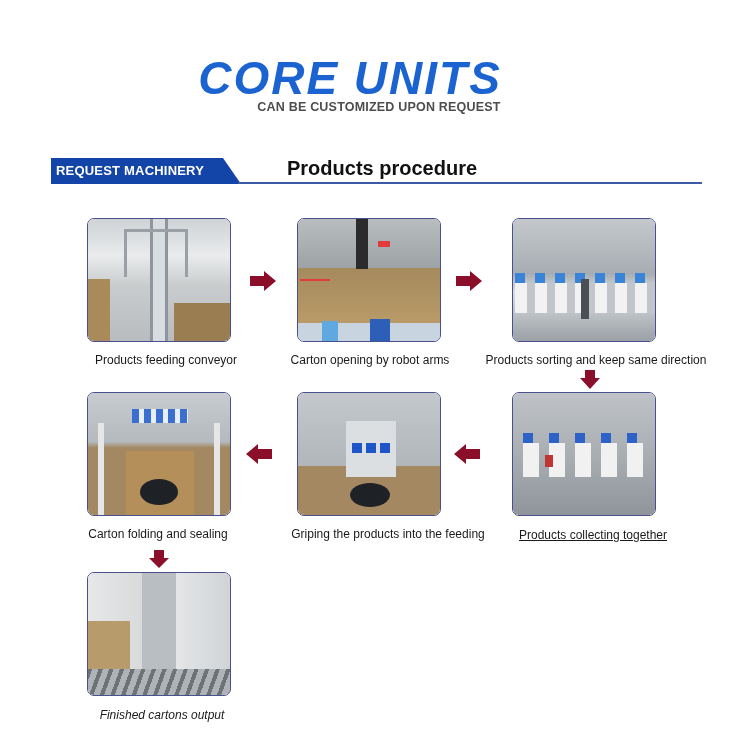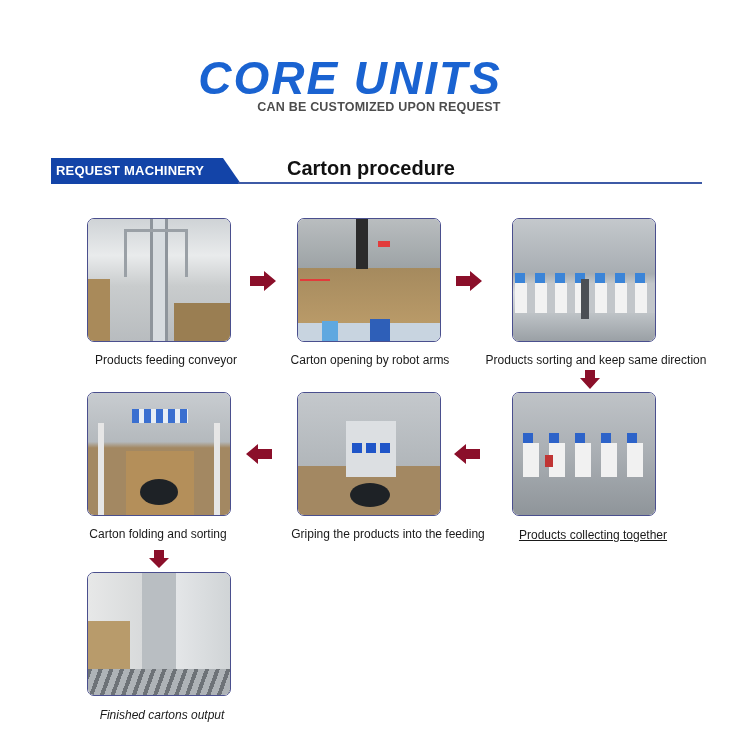--- a/index.html
+++ b/index.html
@@ -98,21 +98,21 @@
   </style>
 </head>
 <body>
 
 <div class="title">CORE UNITS</div>
 <div class="subtitle">CAN BE CUSTOMIZED UPON REQUEST</div>
 
 <div class="banner"></div>
 <div class="banner-text">REQUEST MACHINERY</div>
 <div class="rule"></div>
-<div class="section-title">Carton procedure</div>
+<div class="section-title">Products procedure</div>
 
 <div class="step-img" style="left:87px; top:218px;">
   <div class="scene s1">
       <div class="frame"></div>
       <div class="box1"></div>
       <div class="box2"></div>
     </div>
 </div>
 <div class="caption" style="left:166px; top:353px;">Products feeding conveyor</div>
 
@@ -156,21 +156,21 @@
 
 <div class="step-img" style="left:87px; top:392px;">
   <div class="scene s4">
       <div class="pole1"></div>
       <div class="pole2"></div>
       <div class="bottles"></div>
       <div class="box"></div>
       <div class="tape"></div>
     </div>
 </div>
-<div class="caption" style="left:158px; top:527px;">Carton folding and sorting</div>
+<div class="caption" style="left:158px; top:527px;">Carton folding and sealing</div>
 
 <div class="arrow" style="left:246px; top:444px;">
   <svg width="26" height="20" viewBox="0 0 26 20">
       <polygon points="26,5 12,5 12,0 0,10 12,20 12,15 26,15" fill="#8b0f2a"></polygon>
     </svg>
 </div>
 
 <div class="step-img" style="left:297px; top:392px;">
   <div class="scene s5">
       <div class="plate"></div>

